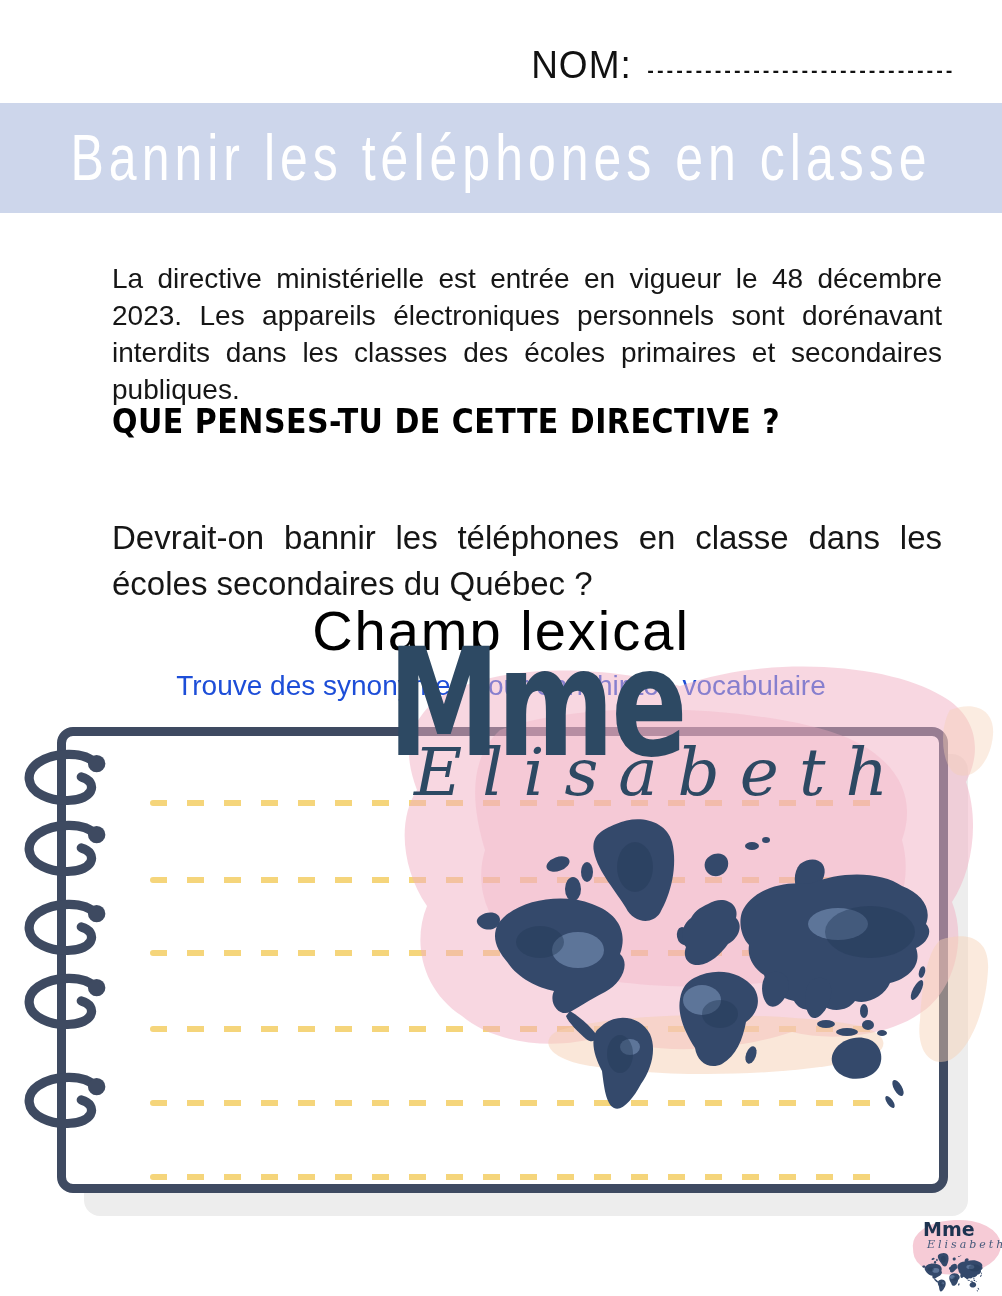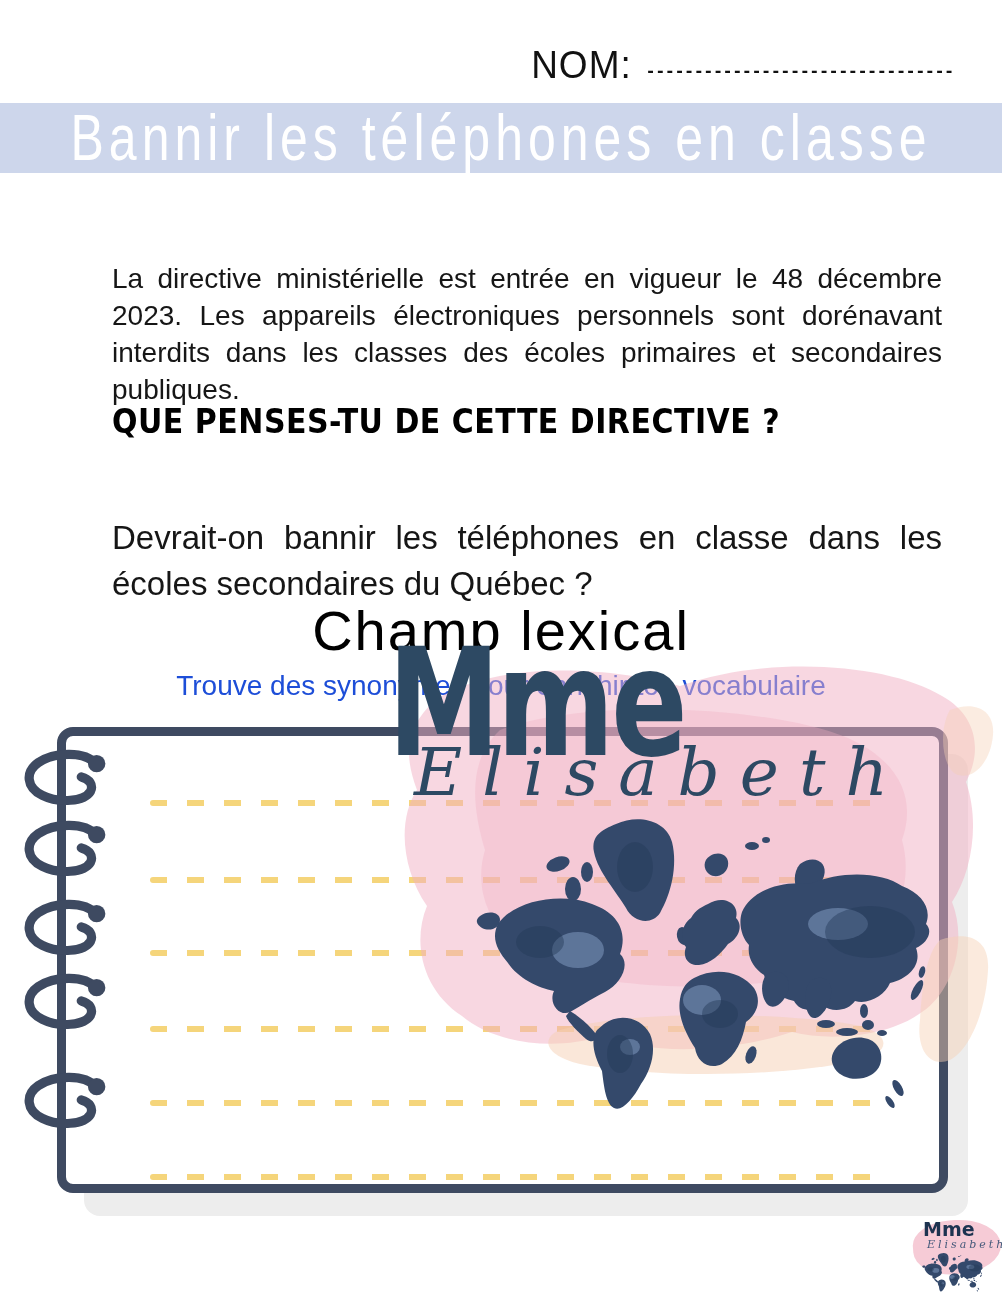--- a/index.html
+++ b/index.html
@@ -5,21 +5,21 @@
   html,body{margin:0;padding:0;background:#fff;}
   .page{
     position:relative;width:1002px;height:1296px;overflow:hidden;background:#ffffff;
     font-family:"Liberation Sans",sans-serif;color:#161616;
   }
   
   .name-row{position:absolute;top:44px;right:48px;display:flex;align-items:flex-end;gap:14px;}
   .name-label{font-size:37px;letter-spacing:1px;color:#111;transform:scaleY(1.05);}
   .name-line{font-family:"DejaVu Sans Mono",monospace;font-size:16px;font-weight:bold;letter-spacing:0px;color:#111;padding-bottom:6px;}
   
-  .banner{position:absolute;left:0;top:103px;width:1002px;height:70px;display:flex;align-items:center;justify-content:center;}
+  .banner{position:absolute;left:0;top:103px;width:1002px;height:110px;display:flex;align-items:center;justify-content:center;}
   .banner-title{color:#fff;font-size:50px;letter-spacing:5px;white-space:nowrap;transform:scaleY(1.3);font-weight:400;}
   
   .intro{position:absolute;left:112px;top:232px;width:830px;font-size:28px;line-height:37px;text-align:justify;}
   .prompt{position:absolute;left:112px;top:402px;margin:0;font-size:30px;font-weight:800;letter-spacing:.5px;color:#000;transform:scaleY(1.1);transform-origin:left top;font-family:"DejaVu Sans",sans-serif;}
   .question{position:absolute;left:112px;top:482px;width:830px;font-size:33px;line-height:46px;text-align:justify;}
   .activity-title{position:absolute;left:0;top:598px;width:1002px;text-align:center;font-size:56px;letter-spacing:2px;color:#000;font-weight:400;}
   .activity-subtitle{position:absolute;left:0;top:670px;width:1002px;text-align:center;font-size:28px;color:#1d4ed8;}
   
   .nb-shadow{position:absolute;left:84px;top:754px;width:884px;height:462px;background:#ededed;border-radius:16px;z-index:1;}
   .notebook{position:absolute;left:57px;top:727px;width:873px;height:448px;background:#ffffff;border:9px solid #3e4a61;border-radius:16px;z-index:2;}

